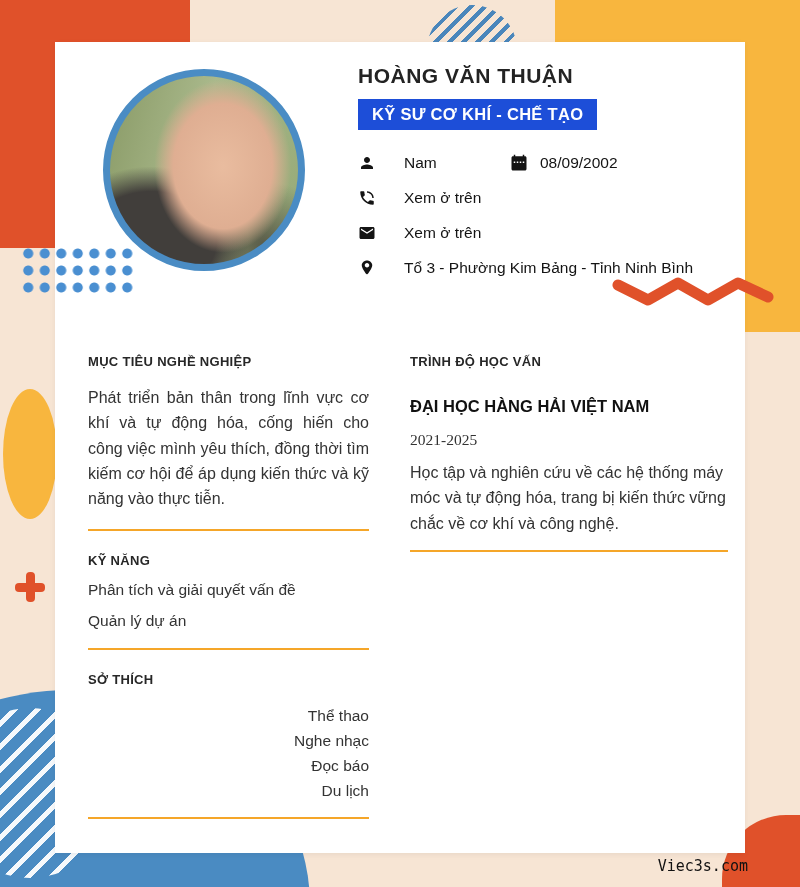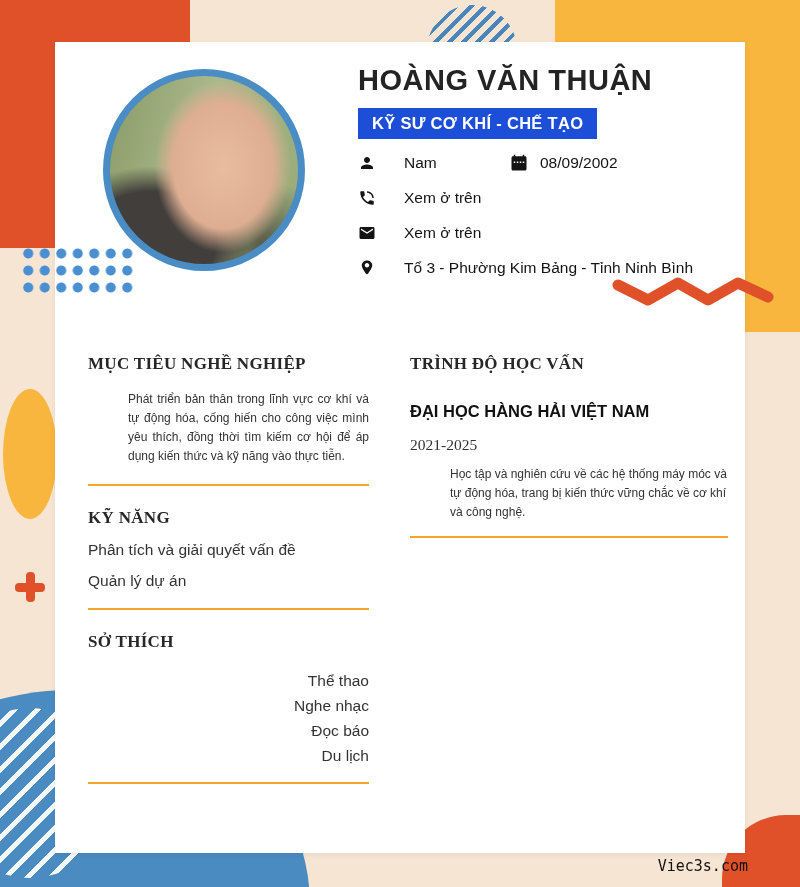--- a/index.html
+++ b/index.html
@@ -44,35 +44,35 @@
   .photo { left:48px; top:27px; width:202px; height:202px; border-radius:50%;
     border:7px solid #4a8cc4;
     background:
       radial-gradient(95px 120px at 60% 48%, #e9bc9f 0%, #dfae92 52%, rgba(224,175,147,0) 72%),
       radial-gradient(130px 100px at 22% 88%, #413e3b 0%, #413e3b 50%, rgba(65,62,59,0) 75%),
       radial-gradient(110px 90px at 82% 90%, #585a48 0%, rgba(88,90,72,0) 70%),
       linear-gradient(105deg, #899a66 0%, #aab98c 45%, #96aa77 100%);
   }
 
   .head-block { left:303px; top:22px; width:370px; }
-  .cv-name { font-size:29px; font-weight:700; letter-spacing:.5px; color:#232323; }
+  .cv-name { font-size:21px; font-weight:700; letter-spacing:.5px; color:#232323; }
   .cv-badge { display:inline-block; margin-top:11px; padding:6px 14px;
     background:#1d4ed8; color:#fff; font-size:16.5px; font-weight:700; letter-spacing:.3px; }
 
   .info-row { position:absolute; left:303px; display:flex; align-items:center; gap:28px;
     font-size:15.5px; color:#141414; }
   .info-row .icon { width:18px; height:18px; flex:0 0 18px; display:flex; align-items:center; }
   .icon svg { width:18px; height:18px; fill:#141414; }
   .pair-2 { position:absolute; left:152px; display:flex; align-items:center; gap:12px; }
 
   .col { position:absolute; top:312px; }
   .col-left  { left:33px;  width:281px; }
   .col-right { left:355px; width:318px; }
-  .sec-h { font-size:17px; font-weight:700; color:#272727; letter-spacing:.3px;font-family:Liberation Serif, serif; }
-  .body-txt { font-size:12px; line-height:1.58; color:#333;margin-left:40px; }
+  .sec-h { font-size:13px; font-weight:700; color:#272727; letter-spacing:.3px; }
+  .body-txt { font-size:16px; line-height:1.58; color:#333; }
   .justify { text-align:justify; }
   .rule { border:none; border-top:2.5px solid #f5a629; margin-top:18px; }
   .mt14 { margin-top:14px; } .mt16 { margin-top:16px; } .mt22 { margin-top:22px; }
   .skill-item { font-size:15.5px; color:#333; margin-top:13px; }
   .skill-item:first-of-type { margin-top:18px; }
   .hobby-item { font-size:15.5px; color:#333; line-height:25px;text-align:right; }
   .school-h { font-size:16.5px; font-weight:700; color:#111; margin-top:28px; }
   .edu-line { font-size:15.5px; color:#333; margin-top:15px;font-family:Liberation Serif, serif; }
 
   .watermark { right:52px; bottom:12px; font-family:"DejaVu Sans Mono", monospace;

